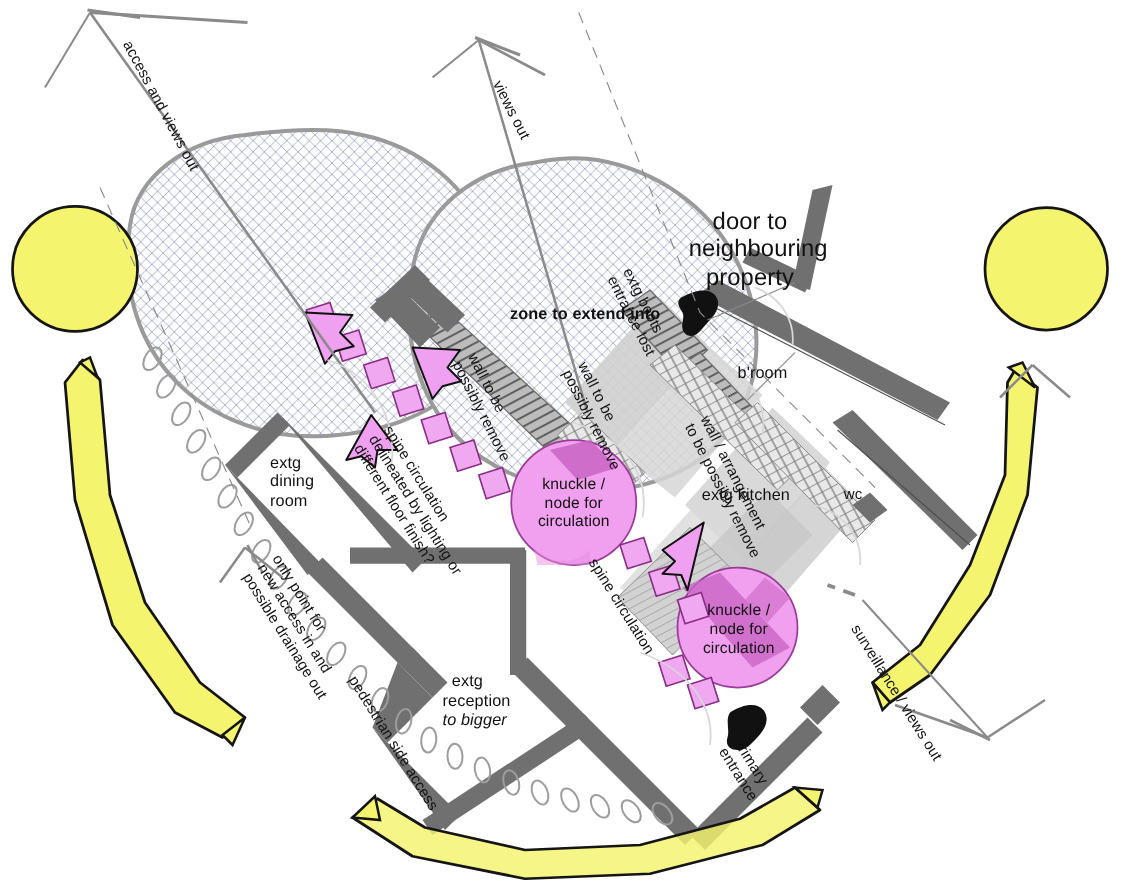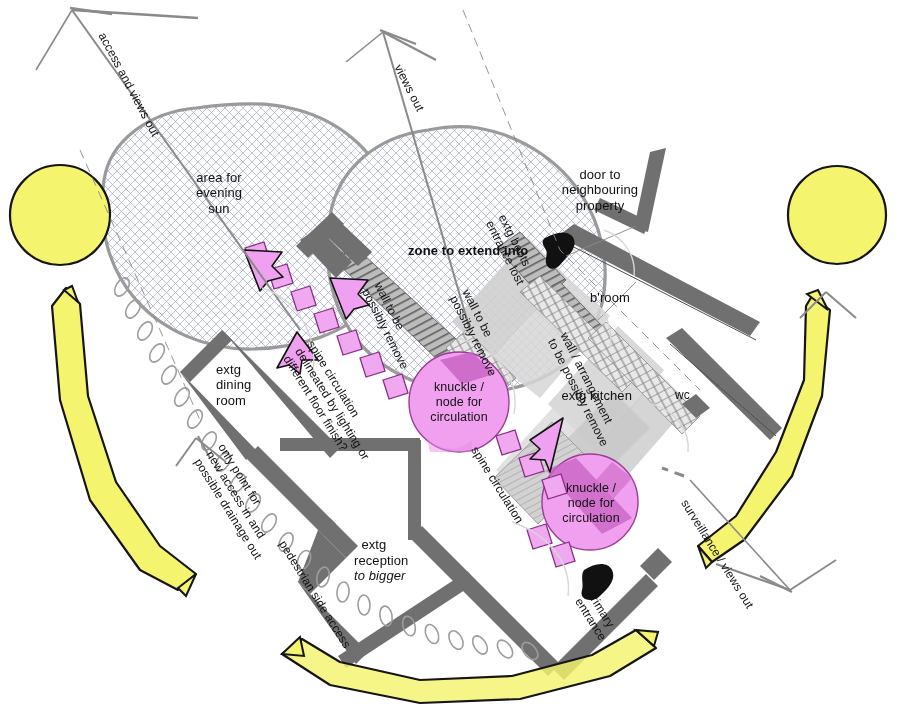--- a/index.html
+++ b/index.html
@@ -283,27 +283,24 @@
     <path d="M604 230 C626 238 636 258 634 276"></path>
     <path d="M512 522 C552 536 572 566 568 596"></path>
     <path d="M652 404 C678 412 690 432 688 452"></path>
   </g>
 </svg>
 
 <div class="lbl" style="left:108px;top:30px;font-size:12px;transform:rotate(62deg);transform-origin:0 0;">access and views out</div>
 
 <div class="lbl" style="left:404px;top:62px;font-size:12px;transform:rotate(63deg);transform-origin:0 0;">views out</div>
 
-<div class="lbl c" style="left:184px;top:170px;width:70px;font-size:13px;">area for
-evening
-sun</div>
 
 <div class="lbl" style="left:408px;top:243px;font-size:13px;font-weight:bold;">zone to extend into</div>
 
-<div class="lbl c" style="left:551px;top:167px;width:98px;font-size:13px;">door to
+<div class="lbl c" style="left:551px;top:167px;width:98px;font-size:19px;">door to
 neighbouring
 property</div>
 
 <div class="lbl" style="left:508px;top:212px;font-size:12px;transform:rotate(63deg);transform-origin:0 0;">extg boots
 entrance lost</div>
 
 <div class="lbl" style="left:384px;top:280px;font-size:12px;transform:rotate(63deg);transform-origin:0 0;">wall to be
 possibly remove</div>
 
 <div class="lbl" style="left:472px;top:287px;font-size:12px;transform:rotate(63deg);transform-origin:0 0;">wall to be

